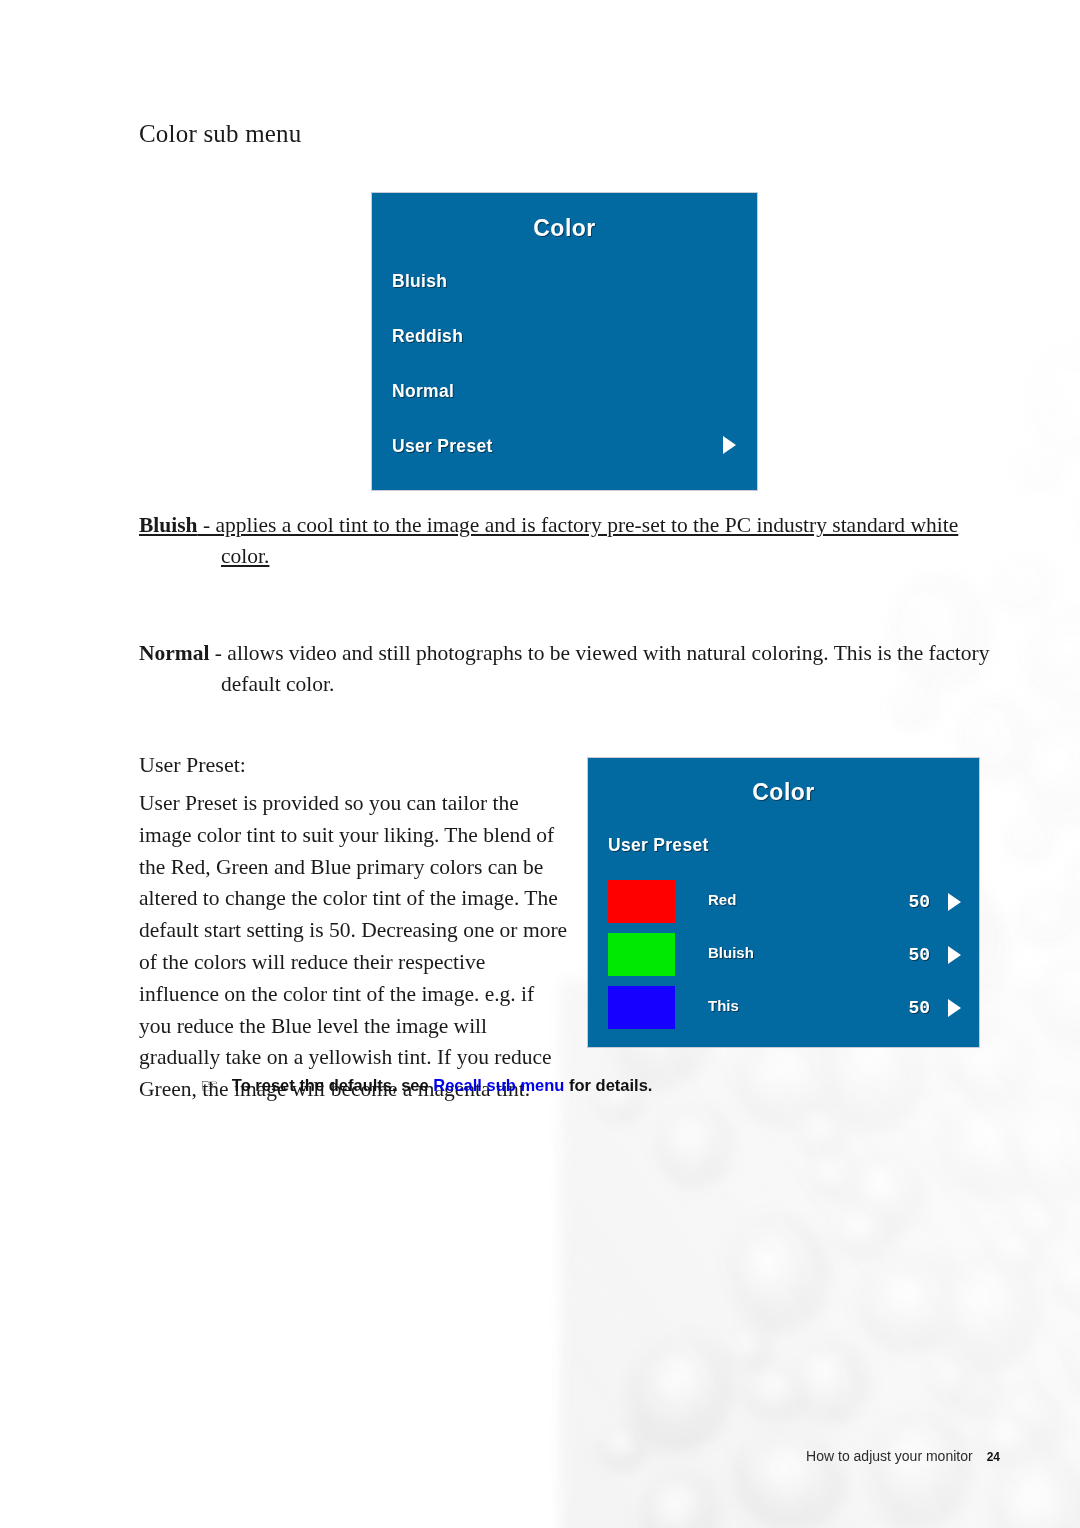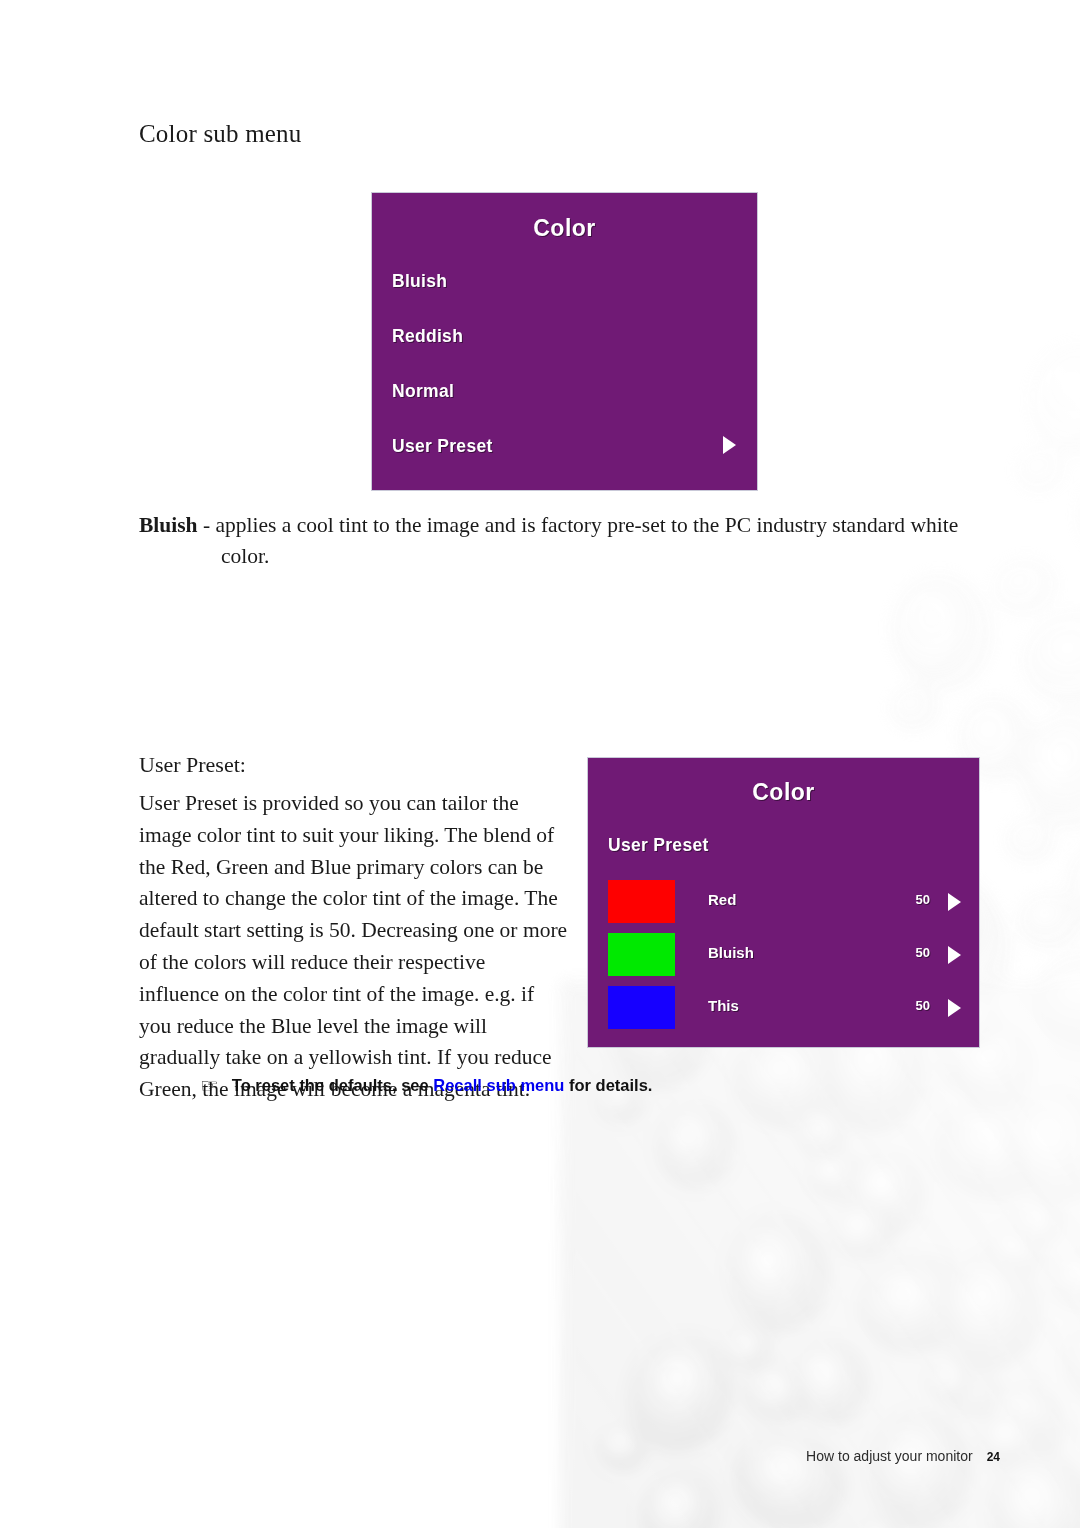--- a/index.html
+++ b/index.html
@@ -36,21 +36,21 @@
     top: 120px;
     font-size: 25px;
     font-family: "Liberation Serif", serif;
     color: #1a1a1a;
     letter-spacing: 0.2px;
   }
 
   
   .osd {
     position: absolute;
-    background: #701a75;
+    background: #0369a1;
     border: 1px solid #c9c9d8;
     box-sizing: border-box;
     font-family: "Liberation Sans", sans-serif;
     color: #ffffff;
   }
 
   #osd-color-menu {
     left: 371px;
     top: 192px;
     width: 387px;
@@ -128,22 +128,23 @@
     font-size: 15px;
     text-shadow: 1px 1px 0 rgba(0,0,0,.45);
   }
   .rgb-value {
     position: absolute;
     left: 292px;
     top: 12px;
     width: 30px;
     text-align: right;
     font-weight: bold;
-    font-size: 13px;
+    font-size: 18px;
     text-shadow: 1px 1px 0 rgba(0,0,0,.45);
+    font-family: Liberation Mono, monospace;
   }
   .rgb-arrow {
     position: absolute;
     left: 340px;
     top: 13px;
   }
 
   
   .defn {
     position: absolute;
@@ -153,21 +154,21 @@
     line-height: 31px;
     color: #1a1a1a;
     text-indent: -82px;
     padding-left: 82px;
     box-sizing: border-box;
   }
   .defn .term {
     font-weight: bold;
     font-family: "Liberation Serif", serif;
   }
-  #defn-bluish  { top: 510px; }
+  #defn-bluish  { top: 510px; text-decoration: underline; }
   #defn-reddish { top: 574px; }
   #defn-normal  { top: 638px; }
 
   
   #userpreset-heading {
     position: absolute;
     left: 139px;
     top: 752px;
     font-size: 22px;
     font-weight: normal;
@@ -293,20 +294,23 @@
     <div class="osd-item" id="mi-userpre">User Preset</div>
 
     <div class="osd-arrow" id="mi-userpre-arrow"></div>
   </div>
 
   <div class="defn" id="defn-bluish">
     <span class="term">Bluish</span><span> - applies a cool tint to the image and is factory pre-set to the PC industry standard white color.</span>
   </div>
 
 
+  <div class="defn" id="defn-normal">
+    <span class="term">Normal</span><span> - allows video and still photographs to be viewed with natural coloring. This is the factory default color.</span>
+  </div>
 
   <div id="userpreset-heading">User Preset:</div>
 
   <div id="userpreset-body">User Preset is provided so you can tailor the image color tint to suit your liking. The blend of the Red, Green and Blue primary colors can be altered to change the color tint of the image. The default start setting is 50. Decreasing one or more of the colors will reduce their respective influence on the color tint of the image. e.g. if you reduce the Blue level the image will gradually take on a yellowish tint. If you reduce Green, the image will become a magenta tint.</div>
 
   <div class="osd" id="osd-user-preset">
     <div class="osd-title">Color</div>
 
     <div class="osd-item" id="up-label">User Preset</div>
 

